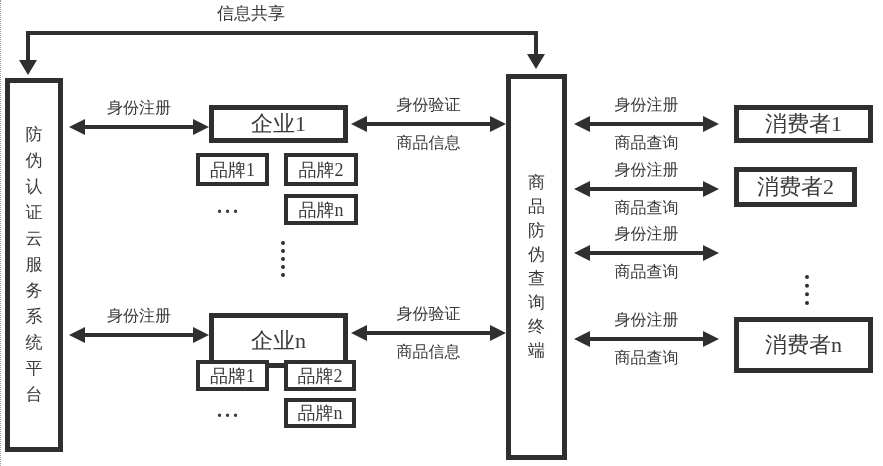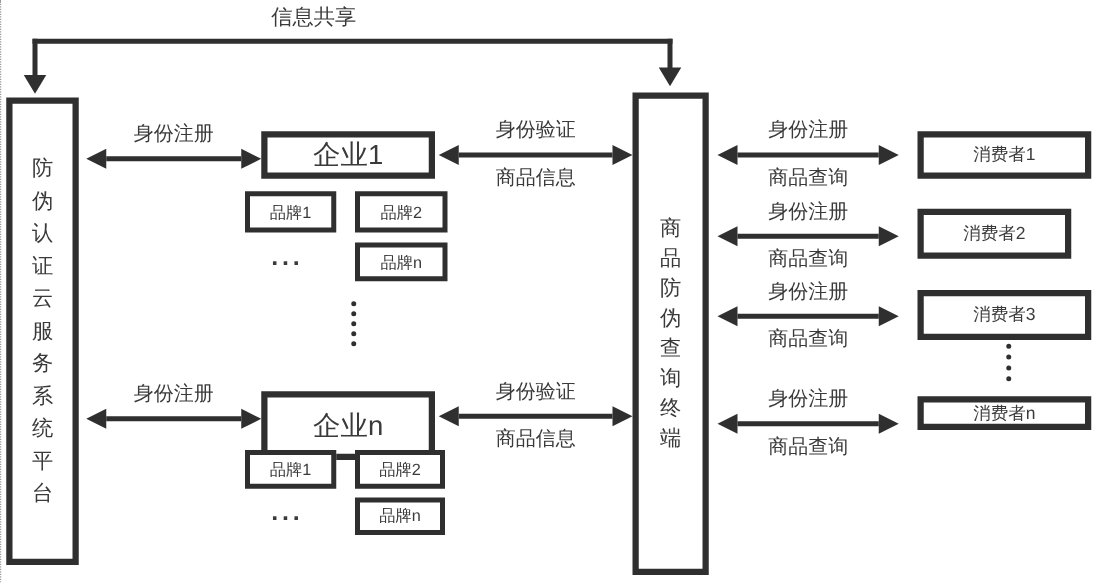--- a/index.html
+++ b/index.html
@@ -1,29 +1,29 @@
 <!DOCTYPE html>
 <html><head>
 <meta charset="utf-8">
 <style>
   html,body{margin:0;padding:0;background:#ffffff;}
   .canvas{
     position:relative;width:883px;height:466px;background:#fff;overflow:hidden;
     border-left:1px dotted #9a9a9a;
-    font-family:Liberation Sans, sans-serif;
+    font-family:Liberation Serif, serif;
     color:var(--text,#3a3a3a);
     --line:#2f2f2f; --text:#3a3a3a;
   }
   .seg{position:absolute;background:var(--line);}
   .box{position:absolute;border:5px solid var(--line);background:#fff;
        display:flex;align-items:center;justify-content:center;
        box-sizing:border-box;white-space:nowrap;}
   .entbox{font-size:22px;}
-  .conbox{font-size:14px;text-align:right;}
-  .brand{border-width:4px;font-size:13px;justify-content:center;}
+  .conbox{font-size:22px;text-align:right;}
+  .brand{border-width:4px;font-size:18px;justify-content:center;}
   .lbl{font-size:16px;white-space:nowrap;line-height:20px;text-align:center;color:var(--text);}
   .top-label{position:absolute;left:180px;top:4px;width:140px;font-size:17px;}
   .assembly{position:absolute;display:flex;flex-direction:column;align-items:center;justify-content:center;}
   .biarrow{display:flex;align-items:center;height:18px;width:100%;}
   .shaft{flex:1 1 auto;height:4px;background:var(--line);}
   .head-l{width:0;height:0;border-top:8px solid transparent;border-bottom:8px solid transparent;
           border-right:16px solid var(--line);}
   .head-r{width:0;height:0;border-top:8px solid transparent;border-bottom:8px solid transparent;
           border-left:16px solid var(--line);}
   .head-down{position:absolute;width:0;height:0;border-left:9px solid transparent;
@@ -179,21 +179,18 @@
     </div>
     <div class="lbl">商品查询</div>
   </div>
 
   <div class="box conbox" style="left:733px;top:105px;width:139px;height:38px">
     <span>消费者1</span>
   </div>
   <div class="box conbox" style="left:733px;top:167px;width:123px;height:40px">
     <span>消费者2</span>
   </div>
-  <div class="box conbox" style="left:733px;top:232px;width:139px;height:40px">
-    <span>消费者3</span>
-  </div>
   <div class="vdots" style="left:804px;top:275px;height:30px"></div>
-  <div class="box conbox" style="left:733px;top:317px;width:139px;height:27px">
+  <div class="box conbox" style="left:733px;top:317px;width:139px;height:56px">
     <span>消费者n</span>
   </div>
 
 </div>
 
 </body></html>

